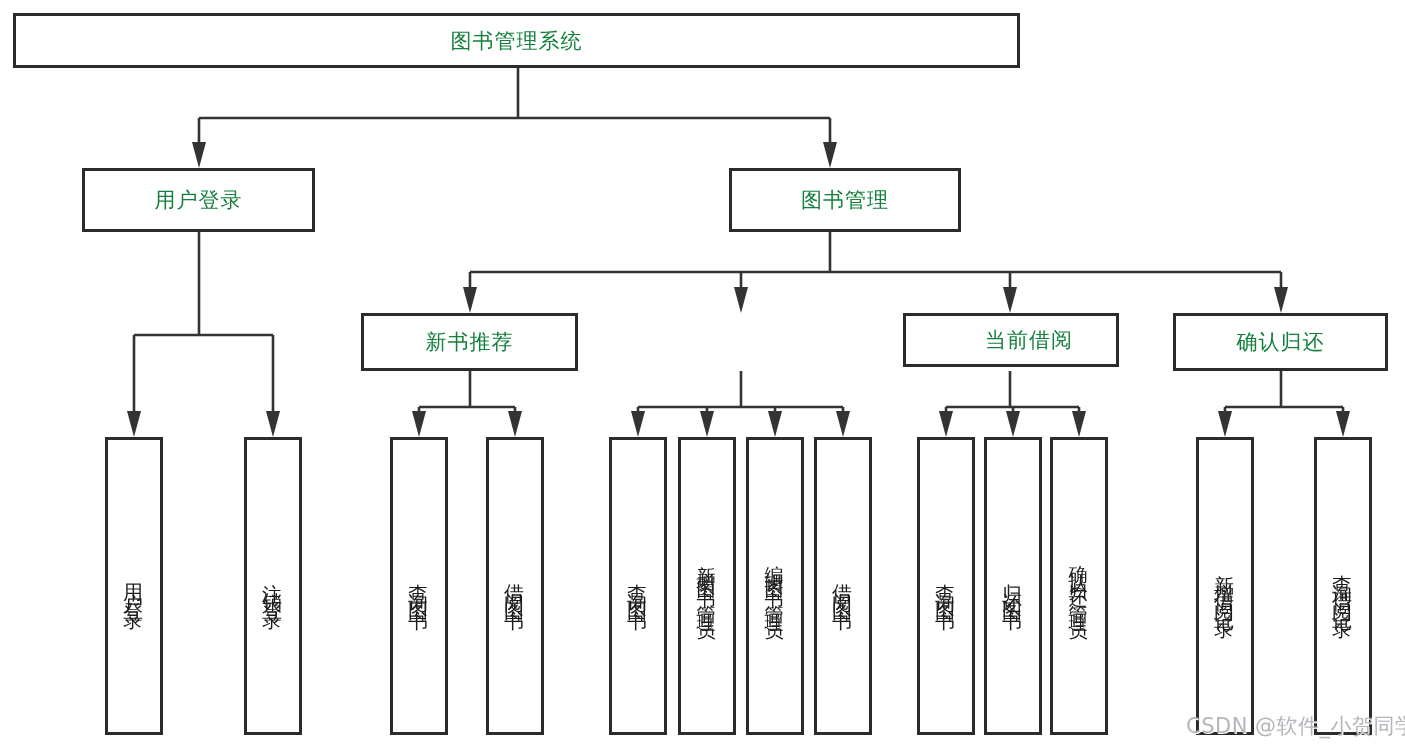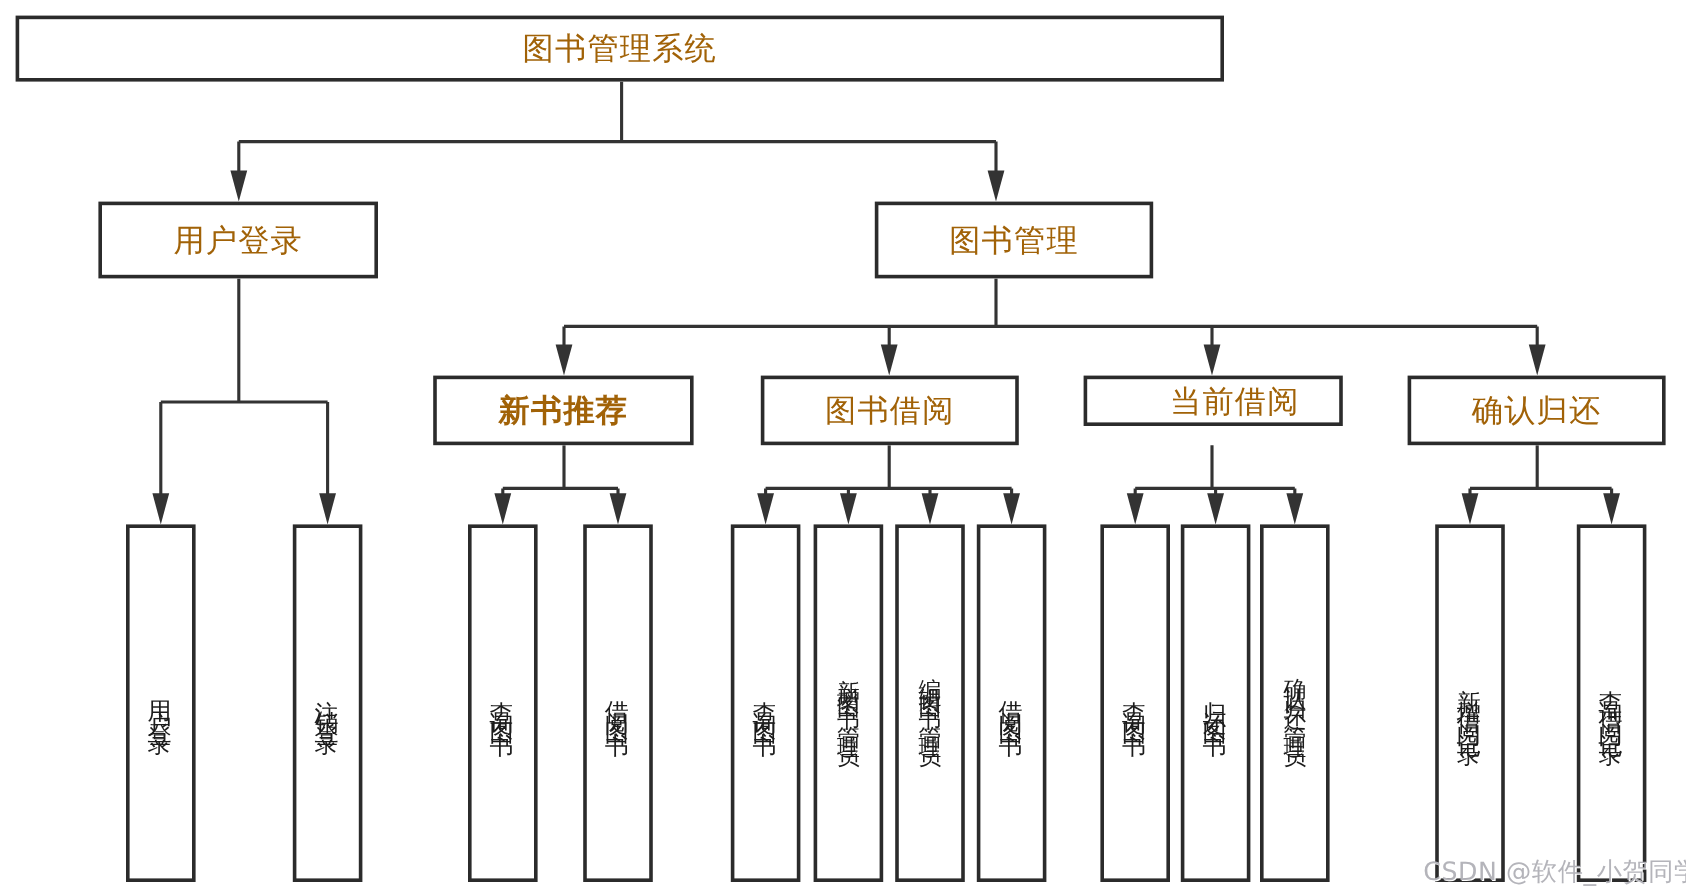--- a/index.html
+++ b/index.html
@@ -4,21 +4,21 @@
 <style>
   * { margin:0; padding:0; box-sizing:border-box; }
   html,body { width:1405px; height:747px; background:#ffffff; overflow:hidden; }
   body { font-family:"DejaVu Sans","Liberation Sans",sans-serif; color:#1c1c1c; }
   #canvas { position:relative; width:1405px; height:747px; background:#ffffff; }
   #connectors { position:absolute; left:0; top:0; z-index:1; }
   .hbox {
     position:absolute; z-index:2; background:#ffffff;
     border:3px solid #2b2b2b;
     display:flex; align-items:center; justify-content:center;
-    font-size:26px; letter-spacing:1px; color:#a16207;
+    font-size:21px; letter-spacing:1px; color:#15803d;
   }
   .vbox {
     position:absolute; z-index:2; background:#ffffff;
     border:3px solid #2b2b2b;
     top:437px; height:298px; width:58px;
     display:flex; align-items:center; justify-content:center;
     writing-mode:vertical-rl; text-orientation:mixed;
     font-size:20px; letter-spacing:9px; color:#1c1c1c;
     overflow:hidden;
   }
@@ -73,23 +73,22 @@
       <polygon points="1218,411 1232,411 1225,437"></polygon>
       <polygon points="1336,411 1350,411 1343,437"></polygon>
     </g>
   </svg>
 
   <div class="hbox" style="left:13px; top:13px; width:1007px; height:55px;">图书管理系统</div>
 
   <div class="hbox" style="left:82px; top:168px; width:233px; height:64px;">用户登录</div>
   <div class="hbox" style="left:713px; top:168px; width:232px; height:64px;margin-left:16px;">图书管理</div>
 
-  <div class="hbox" style="left:361px; top:313px; width:217px; height:58px;font-weight:bold;">新书推荐</div>
-  <div class="hbox" style="left:634px; top:313px; width:215px; height:58px;">图书借阅</div>
-  <div class="hbox" style="left:903px; top:313px; width:216px; height:42px;padding-left:36px;">当前借阅</div>
+  <div class="hbox" style="left:361px; top:313px; width:217px; height:58px;">新书推荐</div>
+  <div class="hbox" style="left:903px; top:313px; width:216px; height:54px;padding-left:36px;">当前借阅</div>
   <div class="hbox" style="left:1173px; top:313px; width:215px; height:58px;">确认归还</div>
 
   <div class="vbox" style="left:105px;">用户登录</div>
   <div class="vbox" style="left:244px;">注销登录</div>
 
   <div class="vbox" style="left:390px;">查询图书</div>
   <div class="vbox" style="left:486px;">借阅图书</div>
 
   <div class="vbox" style="left:609px;">查询图书</div>
   <div class="vbox" style="left:678px; font-size:19px; letter-spacing:8px;">新增图书（管理员）</div>

